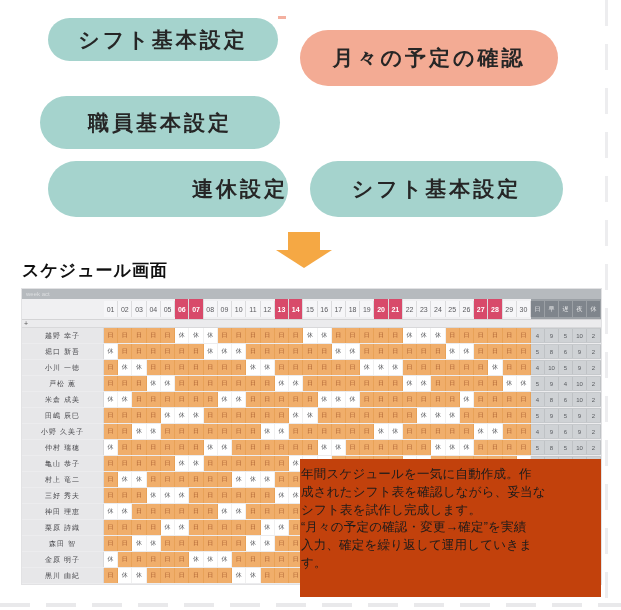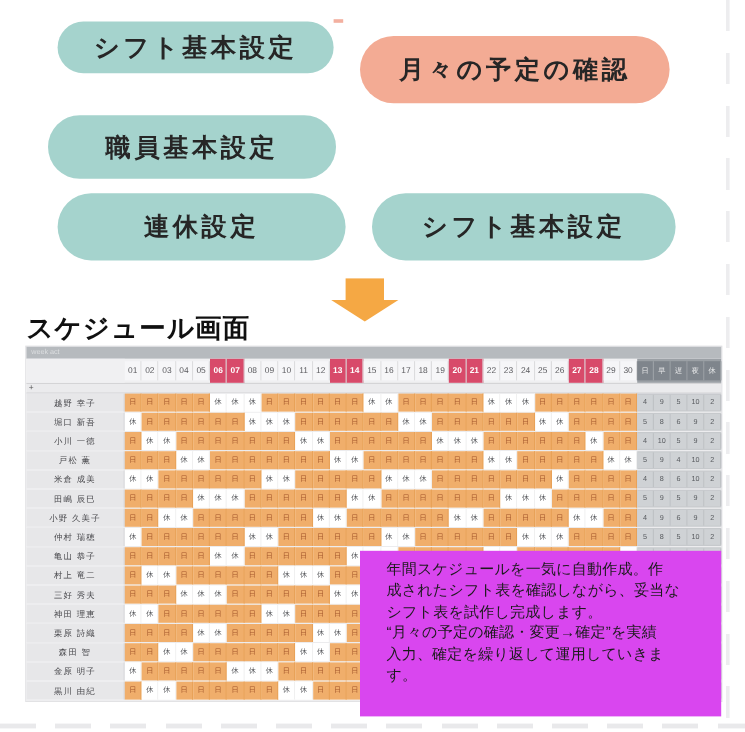--- a/index.html
+++ b/index.html
@@ -10,29 +10,29 @@
   
   .pill{
     position:absolute;border-radius:28px;display:flex;align-items:center;justify-content:center;
     font-weight:bold;font-size:21px;letter-spacing:3px;color:#262626;
   }
   .pill.teal{background:#a5d3cd;}
   .pill.salmon{background:#f3ab94;}
   #pill-0{left:48px;top:18px;width:230px;height:43px;}
   #pill-1{left:300px;top:30px;width:258px;height:56px;}
   #pill-2{left:40px;top:96px;width:240px;height:53px;}
-  #pill-3{left:48px;top:161px;width:240px;height:56px;}
+  #pill-3{left:48px;top:161px;width:240px;height:56px;justify-content:flex-end;}
   #pill-4{left:310px;top:161px;width:253px;height:56px;}
   
   .down-arrow{position:absolute;left:276px;top:232px;width:56px;height:36px;}
   .down-arrow .stem{position:absolute;left:12px;top:0;width:32px;height:18px;background:#f5a844;}
   .down-arrow .head{position:absolute;left:0;top:18px;width:0;height:0;
     border-left:28px solid transparent;border-right:28px solid transparent;border-top:18px solid #f5a844;}
   
-  .section-label{position:absolute;left:22px;top:259px;font-size:22px;font-weight:bold;color:#101010;letter-spacing:1px;}
+  .section-label{position:absolute;left:22px;top:259px;font-size:17px;font-weight:bold;color:#101010;letter-spacing:1px;}
   
   .schedule{position:absolute;left:22px;top:289px;width:579px;height:295px;background:#fff;
     box-shadow:0 0 0 1px #e2e2e4;}
   .titlebar{height:10px;background:#b6babe;color:#dcdee0;font-size:6px;line-height:10px;padding-left:4px;overflow:hidden;}
   .hdr-row{display:flex;height:21px;background:#f0f0f2;border-bottom:1px solid #d4d4d6;box-sizing:border-box;}
   .name-head{width:82px;background:#f0f0f2;}
   .date-cells{display:flex;width:427px;}
   .day-head{flex:1;display:flex;align-items:center;justify-content:center;font-size:7px;color:#5a5a5e;
     background:#f6f6f8;border-right:1px solid #dcdcde;box-sizing:border-box;margin:2px 0;}
   .day-head.weekend{background:#d84a6a;color:#ffffff;font-weight:bold;margin:0;}
@@ -45,22 +45,22 @@
   .name-cell{width:82px;background:#e7e7e9;color:#48484c;font-size:7px;display:flex;align-items:center;justify-content:center;
     letter-spacing:1px;border-right:1px solid #d8d8da;box-sizing:border-box;overflow:hidden;white-space:nowrap;}
   .day-strip{display:flex;width:427px;}
   .cell{flex:1;display:flex;align-items:center;justify-content:center;font-size:6px;box-sizing:border-box;overflow:hidden;}
   .cell.work{background:#f0ae6b;color:#a2552a;border-right:1px solid #e8a258;}
   .cell.off{background:#ffffff;color:#55565a;border-right:1px solid #f0f0f0;}
   .sum-strip{display:flex;width:70px;background:#c6c9cc;}
   .sum-cell{flex:1;display:flex;align-items:center;justify-content:center;font-size:6px;color:#595c60;
     background:#cfd2d5;border-right:1px solid #bfc2c5;box-sizing:border-box;margin:1px 0;}
   
-  .callout{position:absolute;left:300px;top:459px;width:301px;height:138px;background:#d946ef;
-    box-sizing:border-box;padding:7px 22px;font-size:12.5px;line-height:1.42;color:#1b1b1b;
+  .callout{position:absolute;left:300px;top:459px;width:301px;height:138px;background:#c2410c;
+    box-sizing:border-box;padding:7px 1px;font-size:12.5px;line-height:1.42;color:#1b1b1b;
     white-space:pre-line;z-index:5;font-weight:500;letter-spacing:0.2px;overflow:hidden;}
   
   .crop-bottom{position:absolute;left:0;top:603px;width:621px;height:4px;
     background:repeating-linear-gradient(90deg,#e9e9eb 0 30px,transparent 30px 46px);}
   .crop-right{position:absolute;left:605px;top:0;width:3px;height:610px;
     background:repeating-linear-gradient(180deg,#ededef 0 26px,transparent 26px 44px);}
   .crop-top-tick{position:absolute;left:278px;top:16px;width:8px;height:3px;background:#f3b0a0;}
 </style>
 </head>
 <body>

